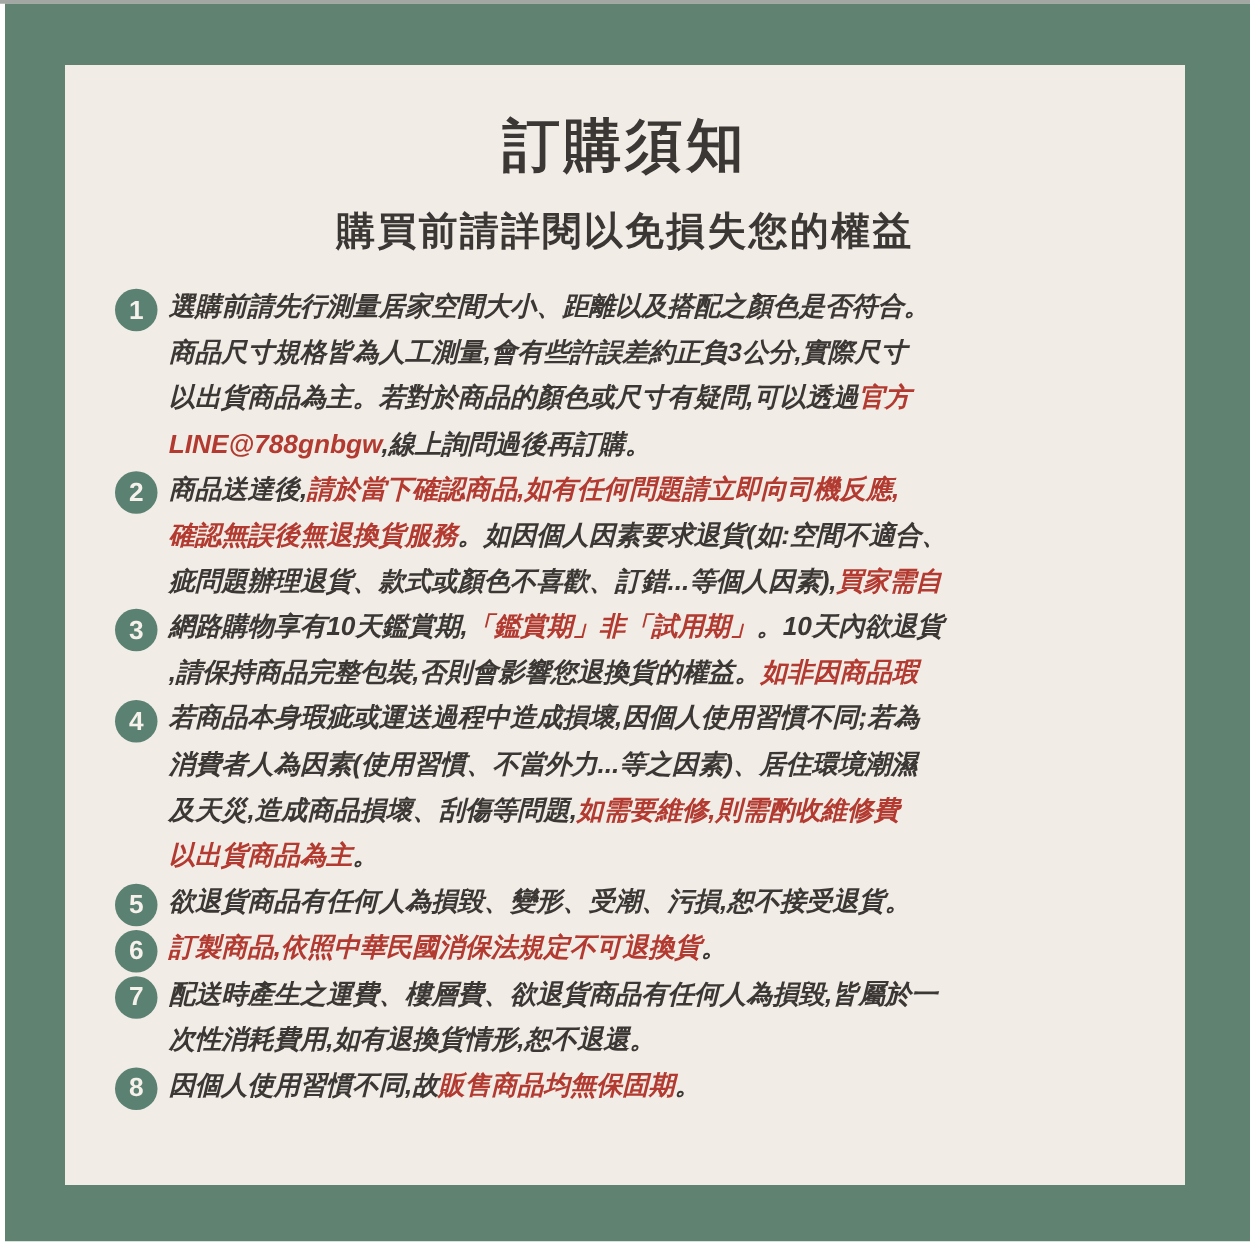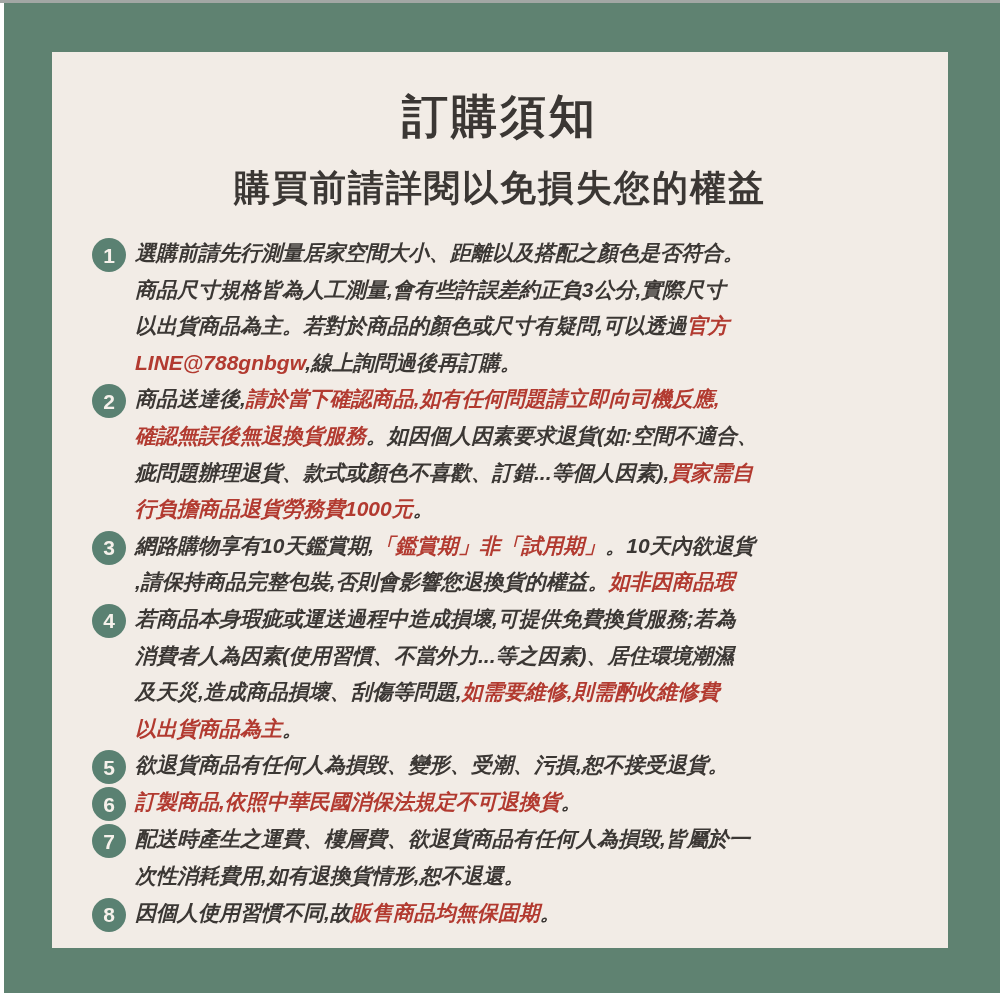--- a/index.html
+++ b/index.html
@@ -40,21 +40,21 @@
   .page-title{
     margin-top:34px;
     text-align:center;
     font-size:46px;font-weight:900;
     letter-spacing:3px;
     color:var(--text-black);
   }
   .page-subtitle{
     margin-top:16px;
     text-align:center;
-    font-size:36px;font-weight:800;
+    font-size:31px;font-weight:800;
     letter-spacing:2px;
     color:var(--text-black);
   }
   .notice-list{
     margin-top:22px;
     padding:0 10px 0 40px;
   }
   .notice-item{
     display:flex;
     align-items:flex-start;
@@ -99,34 +99,33 @@
             <div class="notice-line"><span class="seg-black">以出貨商品為主。若對於商品的顏色或尺寸有疑問,可以透過</span><span class="seg-red">官方</span></div>
             <div class="notice-line"><span class="seg-red">LINE@788gnbgw</span><span class="seg-black">,線上詢問過後再訂購。</span></div>
           </div>
         </div>
         <div class="notice-item">
           <div class="num-badge">2</div>
           <div class="notice-text">
             <div class="notice-line"><span class="seg-black">商品送達後,</span><span class="seg-red">請於當下確認商品,如有任何問題請立即向司機反應,</span></div>
             <div class="notice-line"><span class="seg-red">確認無誤後無退換貨服務</span><span class="seg-black">。如因個人因素要求退貨(如:空間不適合、</span></div>
             <div class="notice-line"><span class="seg-black">疵問題辦理退貨、款式或顏色不喜歡、訂錯...等個人因素),</span><span class="seg-red">買家需自</span></div>
-            <div class="notice-line"><span class="seg-red">行負擔商品退貨勞務費1000元</span><span class="seg-black">。</span></div>
           </div>
         </div>
         <div class="notice-item">
           <div class="num-badge">3</div>
           <div class="notice-text">
             <div class="notice-line"><span class="seg-black">網路購物享有10天鑑賞期,</span><span class="seg-red">「鑑賞期」非「試用期」</span><span class="seg-black">。10天內欲退貨</span></div>
             <div class="notice-line"><span class="seg-black">,請保持商品完整包裝,否則會影響您退換貨的權益。</span><span class="seg-red">如非因商品瑕</span></div>
           </div>
         </div>
         <div class="notice-item">
           <div class="num-badge">4</div>
           <div class="notice-text">
-            <div class="notice-line"><span class="seg-black">若商品本身瑕疵或運送過程中造成損壞,可提供免費換貨服務;若為</span></div>
+            <div class="notice-line"><span class="seg-black">若商品本身瑕疵或運送過程中造成損壞,因個人使用習慣不同;若為</span></div>
             <div class="notice-line"><span class="seg-black">消費者人為因素(使用習慣、不當外力...等之因素)、居住環境潮濕</span></div>
             <div class="notice-line"><span class="seg-black">及天災,造成商品損壞、刮傷等問題,</span><span class="seg-red">如需要維修,則需酌收維修費</span></div>
             <div class="notice-line"><span class="seg-red">以出貨商品為主</span><span class="seg-black">。</span></div>
           </div>
         </div>
         <div class="notice-item">
           <div class="num-badge">5</div>
           <div class="notice-text">
             <div class="notice-line"><span class="seg-black">欲退貨商品有任何人為損毀、變形、受潮、污損,恕不接受退貨。</span></div>
           </div>

